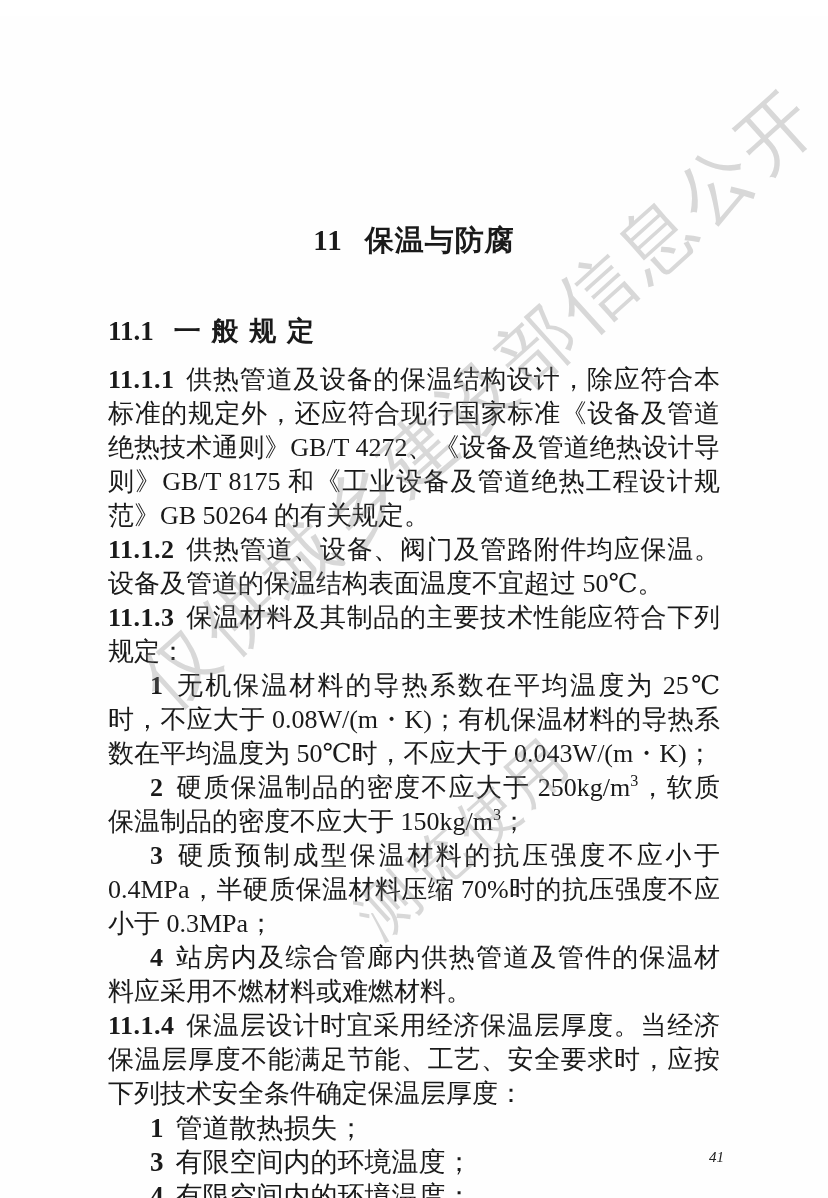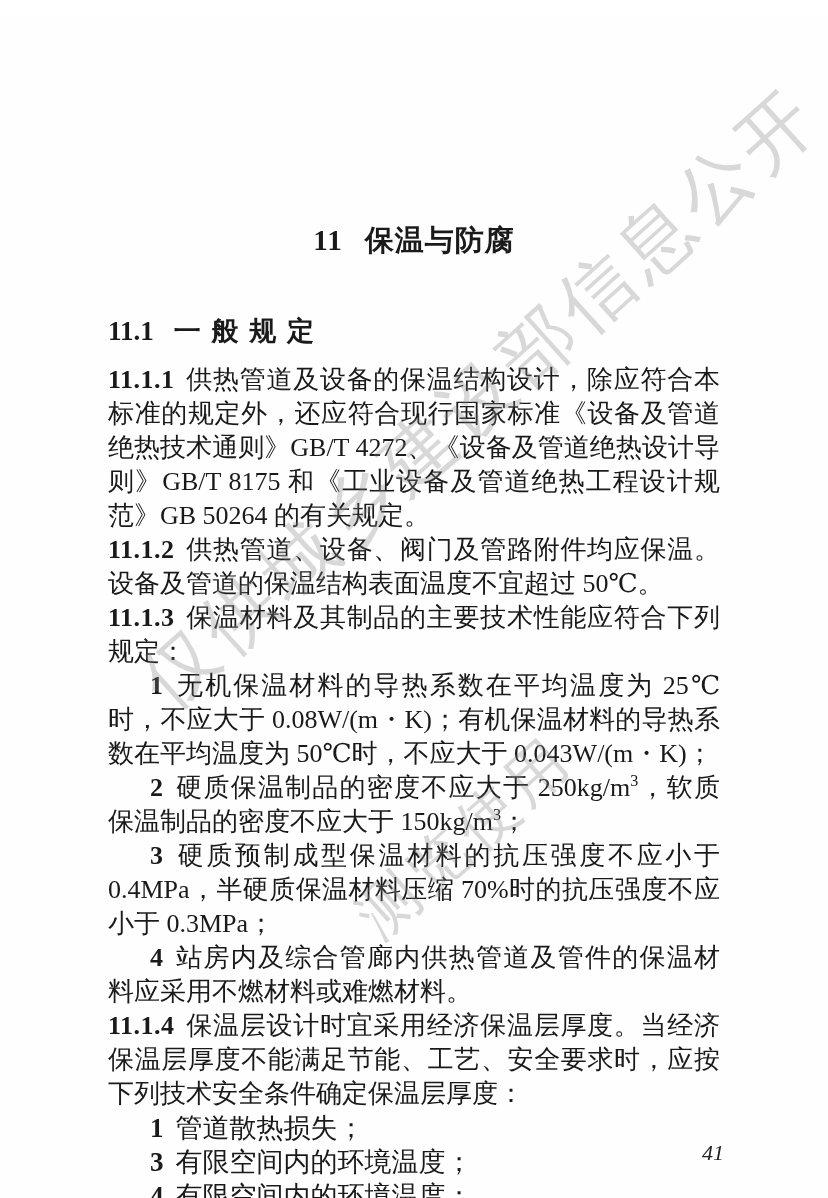--- a/index.html
+++ b/index.html
@@ -87,21 +87,21 @@
   }
   sup {
     font-size: 0.62em;
     vertical-align: super;
     line-height: 0;
   }
   .page-number {
     position: absolute;
     right: 104px;
     bottom: 48px;
-    font-size: 22px;
+    font-size: 15px;
     font-style: italic;
     font-family: "Liberation Serif", "DejaVu Serif", serif;
     color: #222;
   }
   .watermark {
     position: absolute;
     left: 0;
     top: 0;
     width: 828px;
     height: 1198px;

